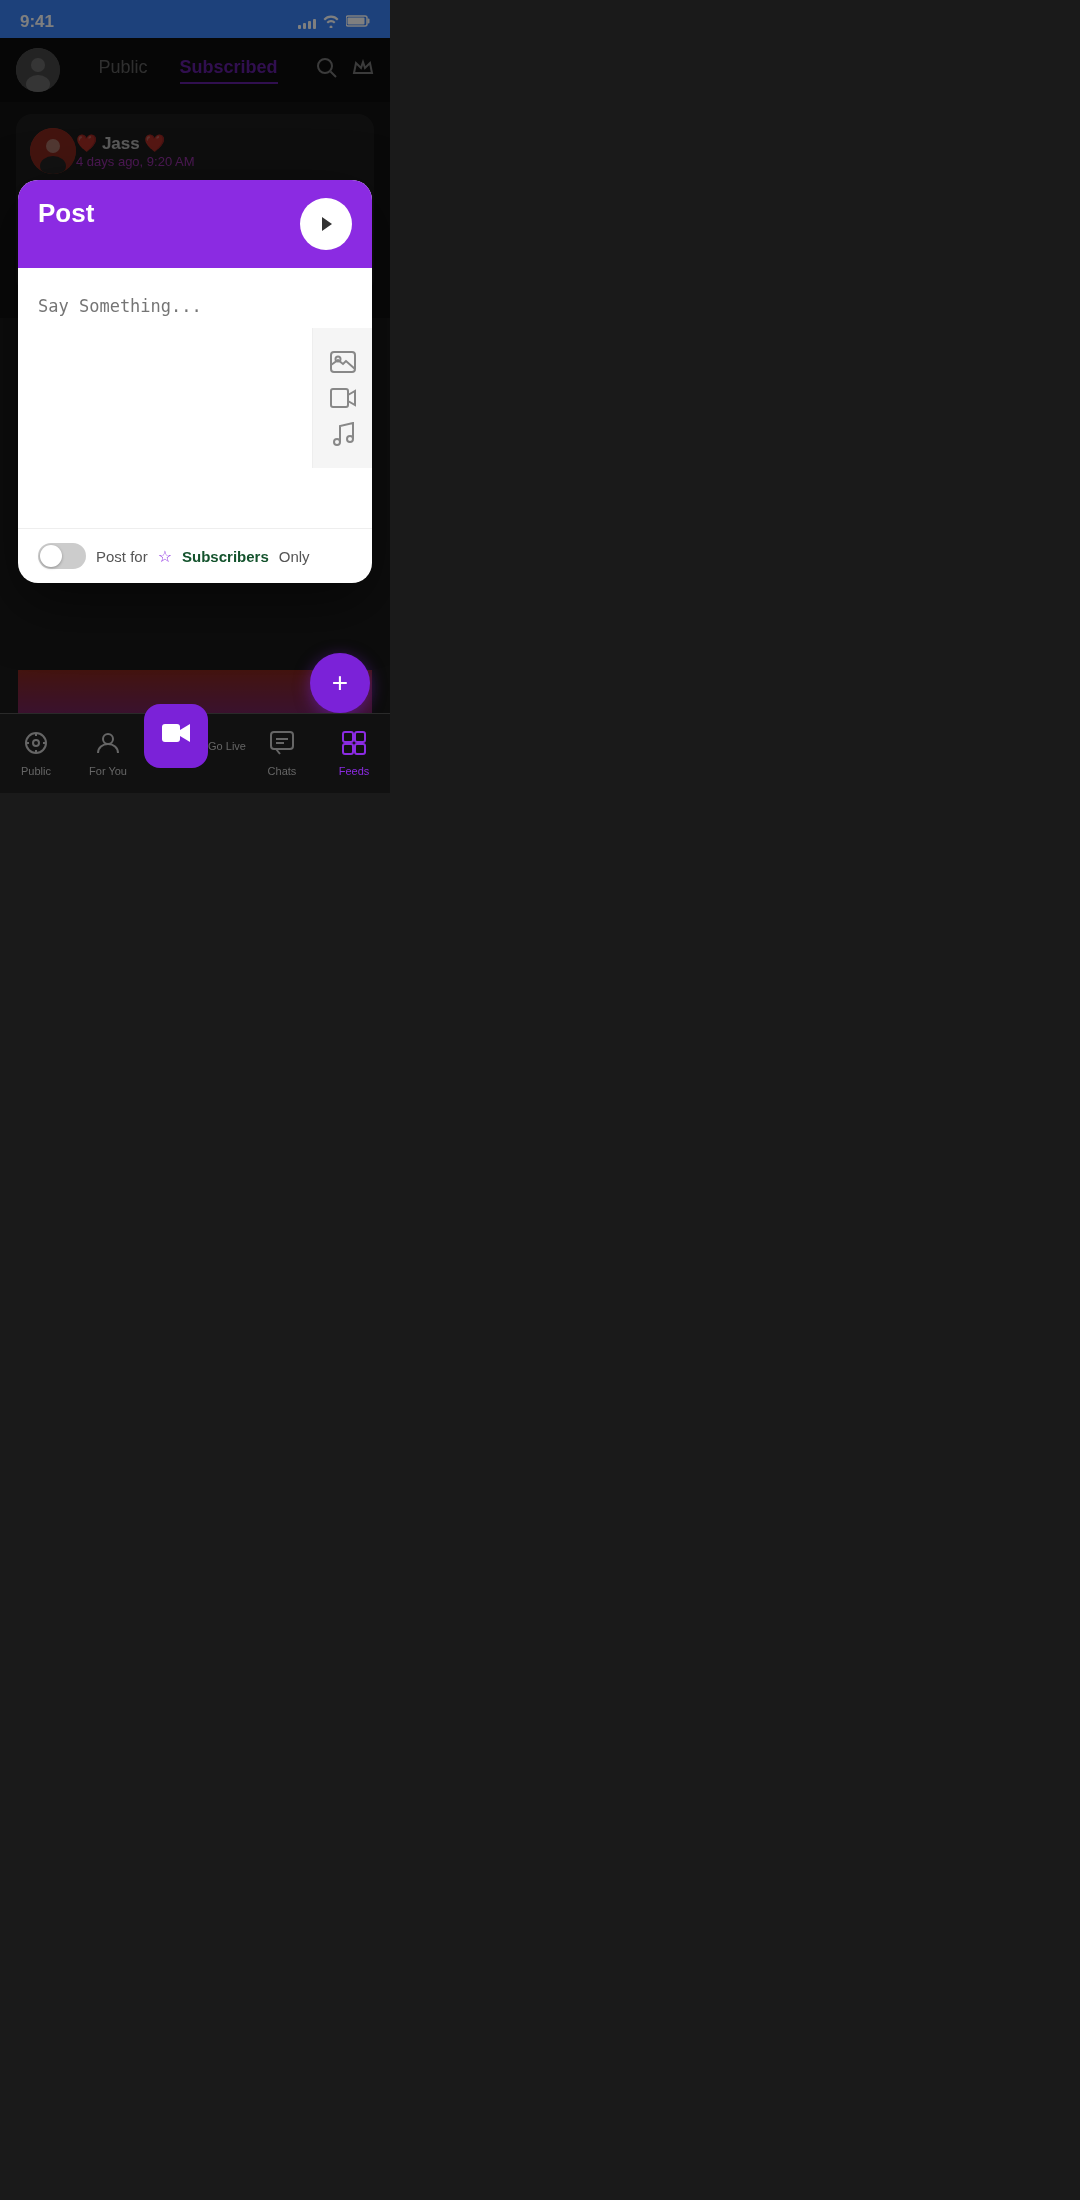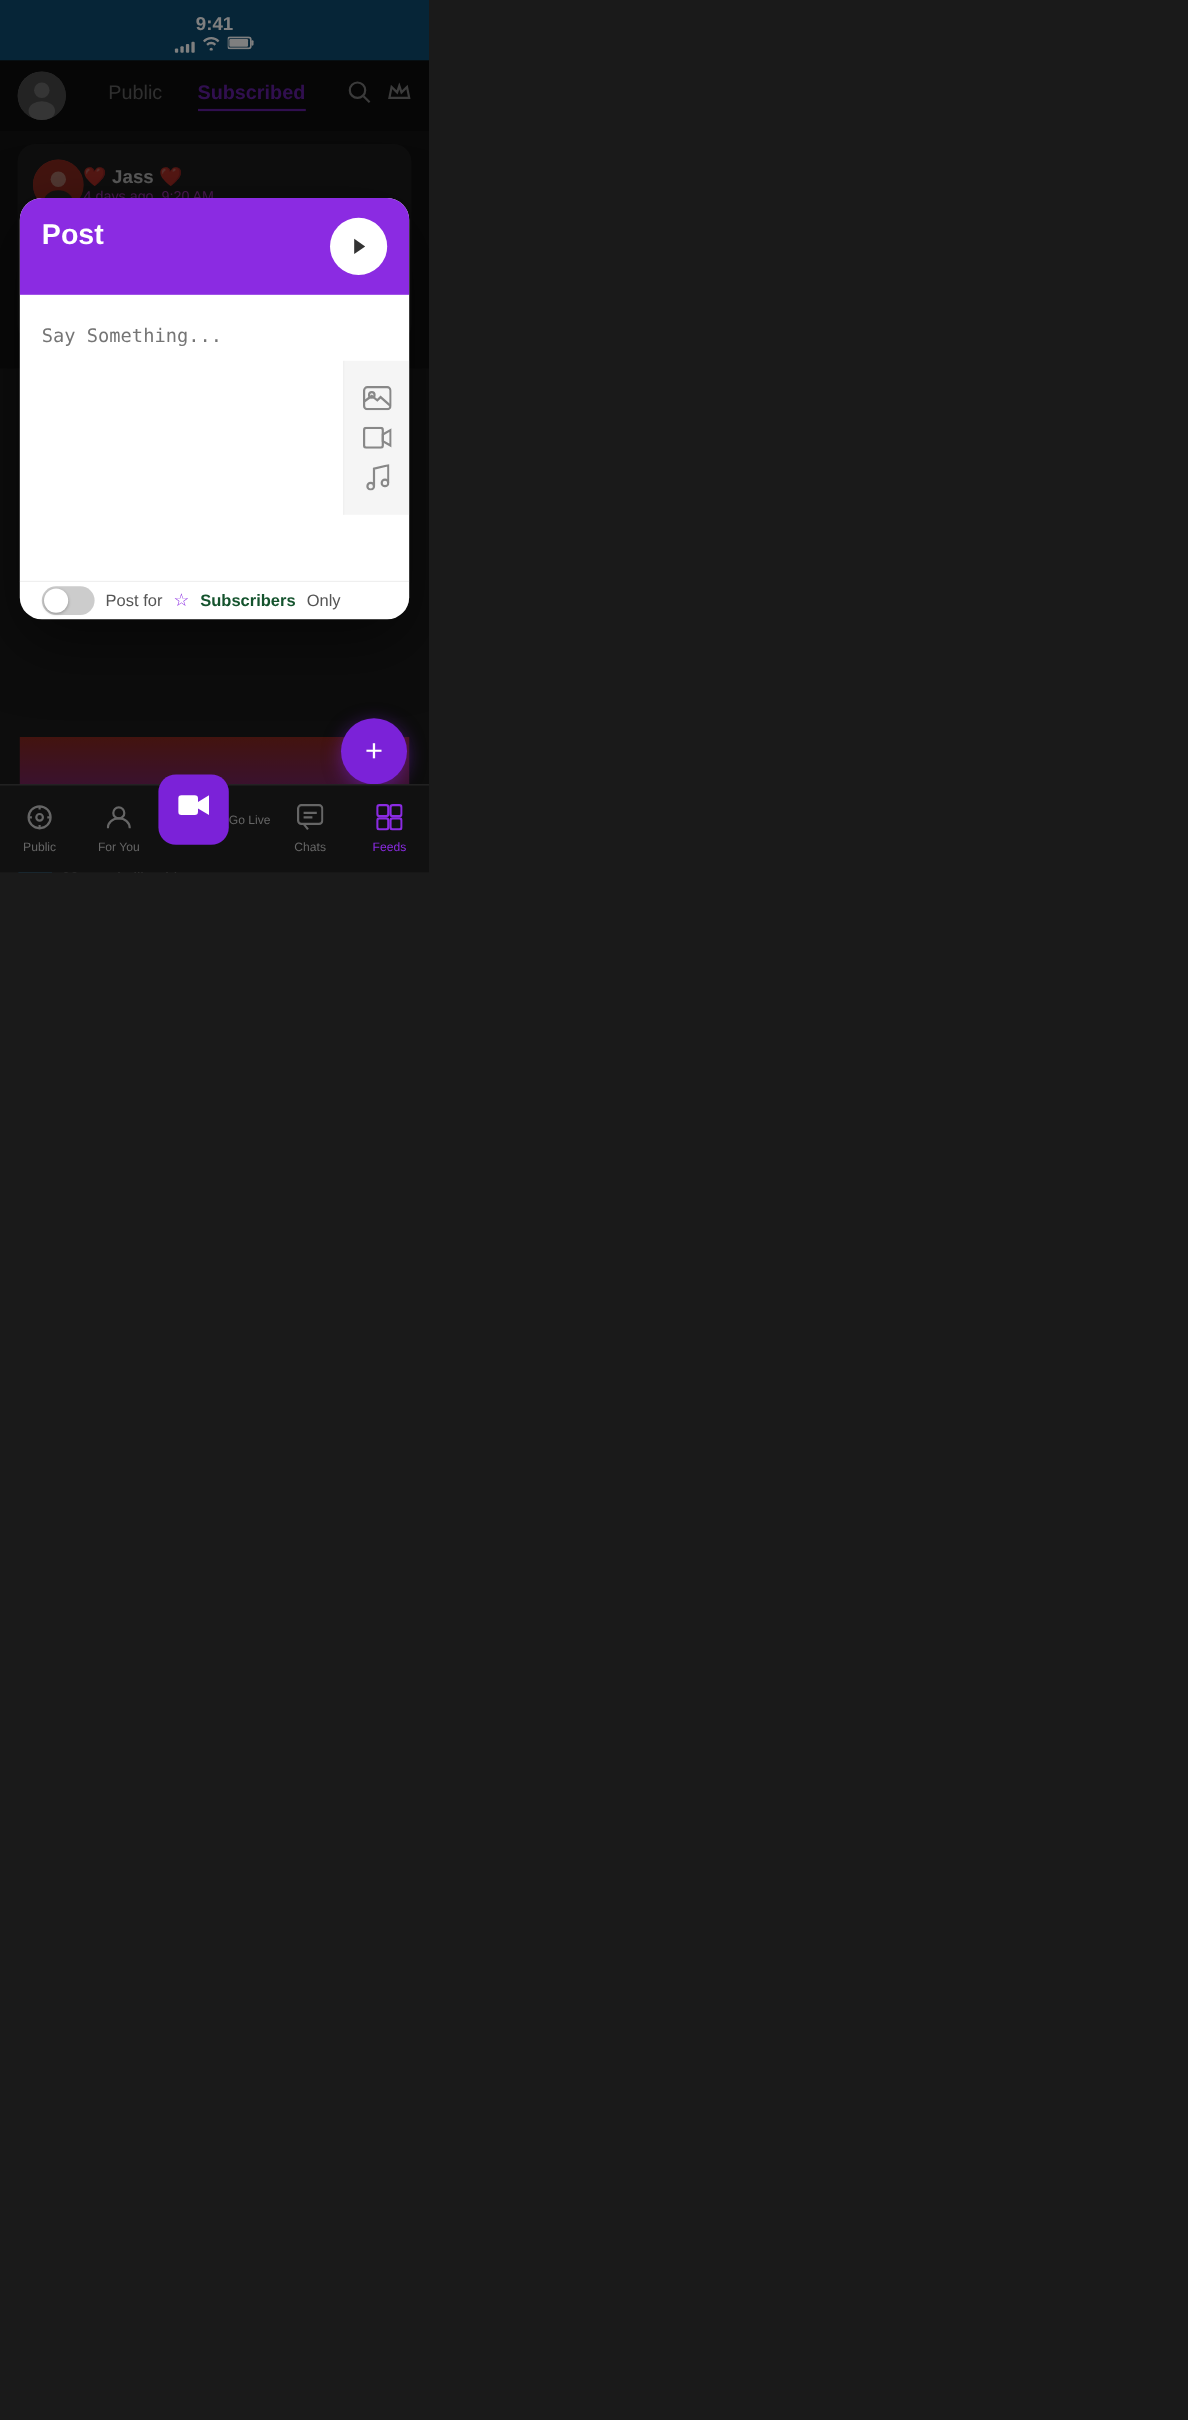--- a/index.html
+++ b/index.html
@@ -13,22 +13,21 @@
       overflow: hidden;
       position: relative;
     }
 
     
     .status-bar {
       display: flex;
       justify-content: space-between;
       align-items: center;
       padding: 12px 20px 6px;
-      background: #0c4a6e;
-      flex-direction: column;
+      background: #3b82f6;
     }
     .status-time {
       font-size: 17px;
       font-weight: 600;
       color: #fff;
     }
     .status-icons {
       display: flex;
       align-items: center;
       gap: 6px;
@@ -226,21 +225,21 @@
       display: flex;
       align-items: center;
       justify-content: center;
       cursor: pointer;
       color: #888;
       font-size: 22px;
     }
 
     .modal-footer {
       border-top: 1px solid #eee;
-      padding: 4px 20px;
+      padding: 14px 20px;
       display: flex;
       align-items: center;
       gap: 10px;
     }
     .toggle-switch {
       width: 48px;
       height: 26px;
       background: #ccc;
       border-radius: 13px;
       position: relative;

